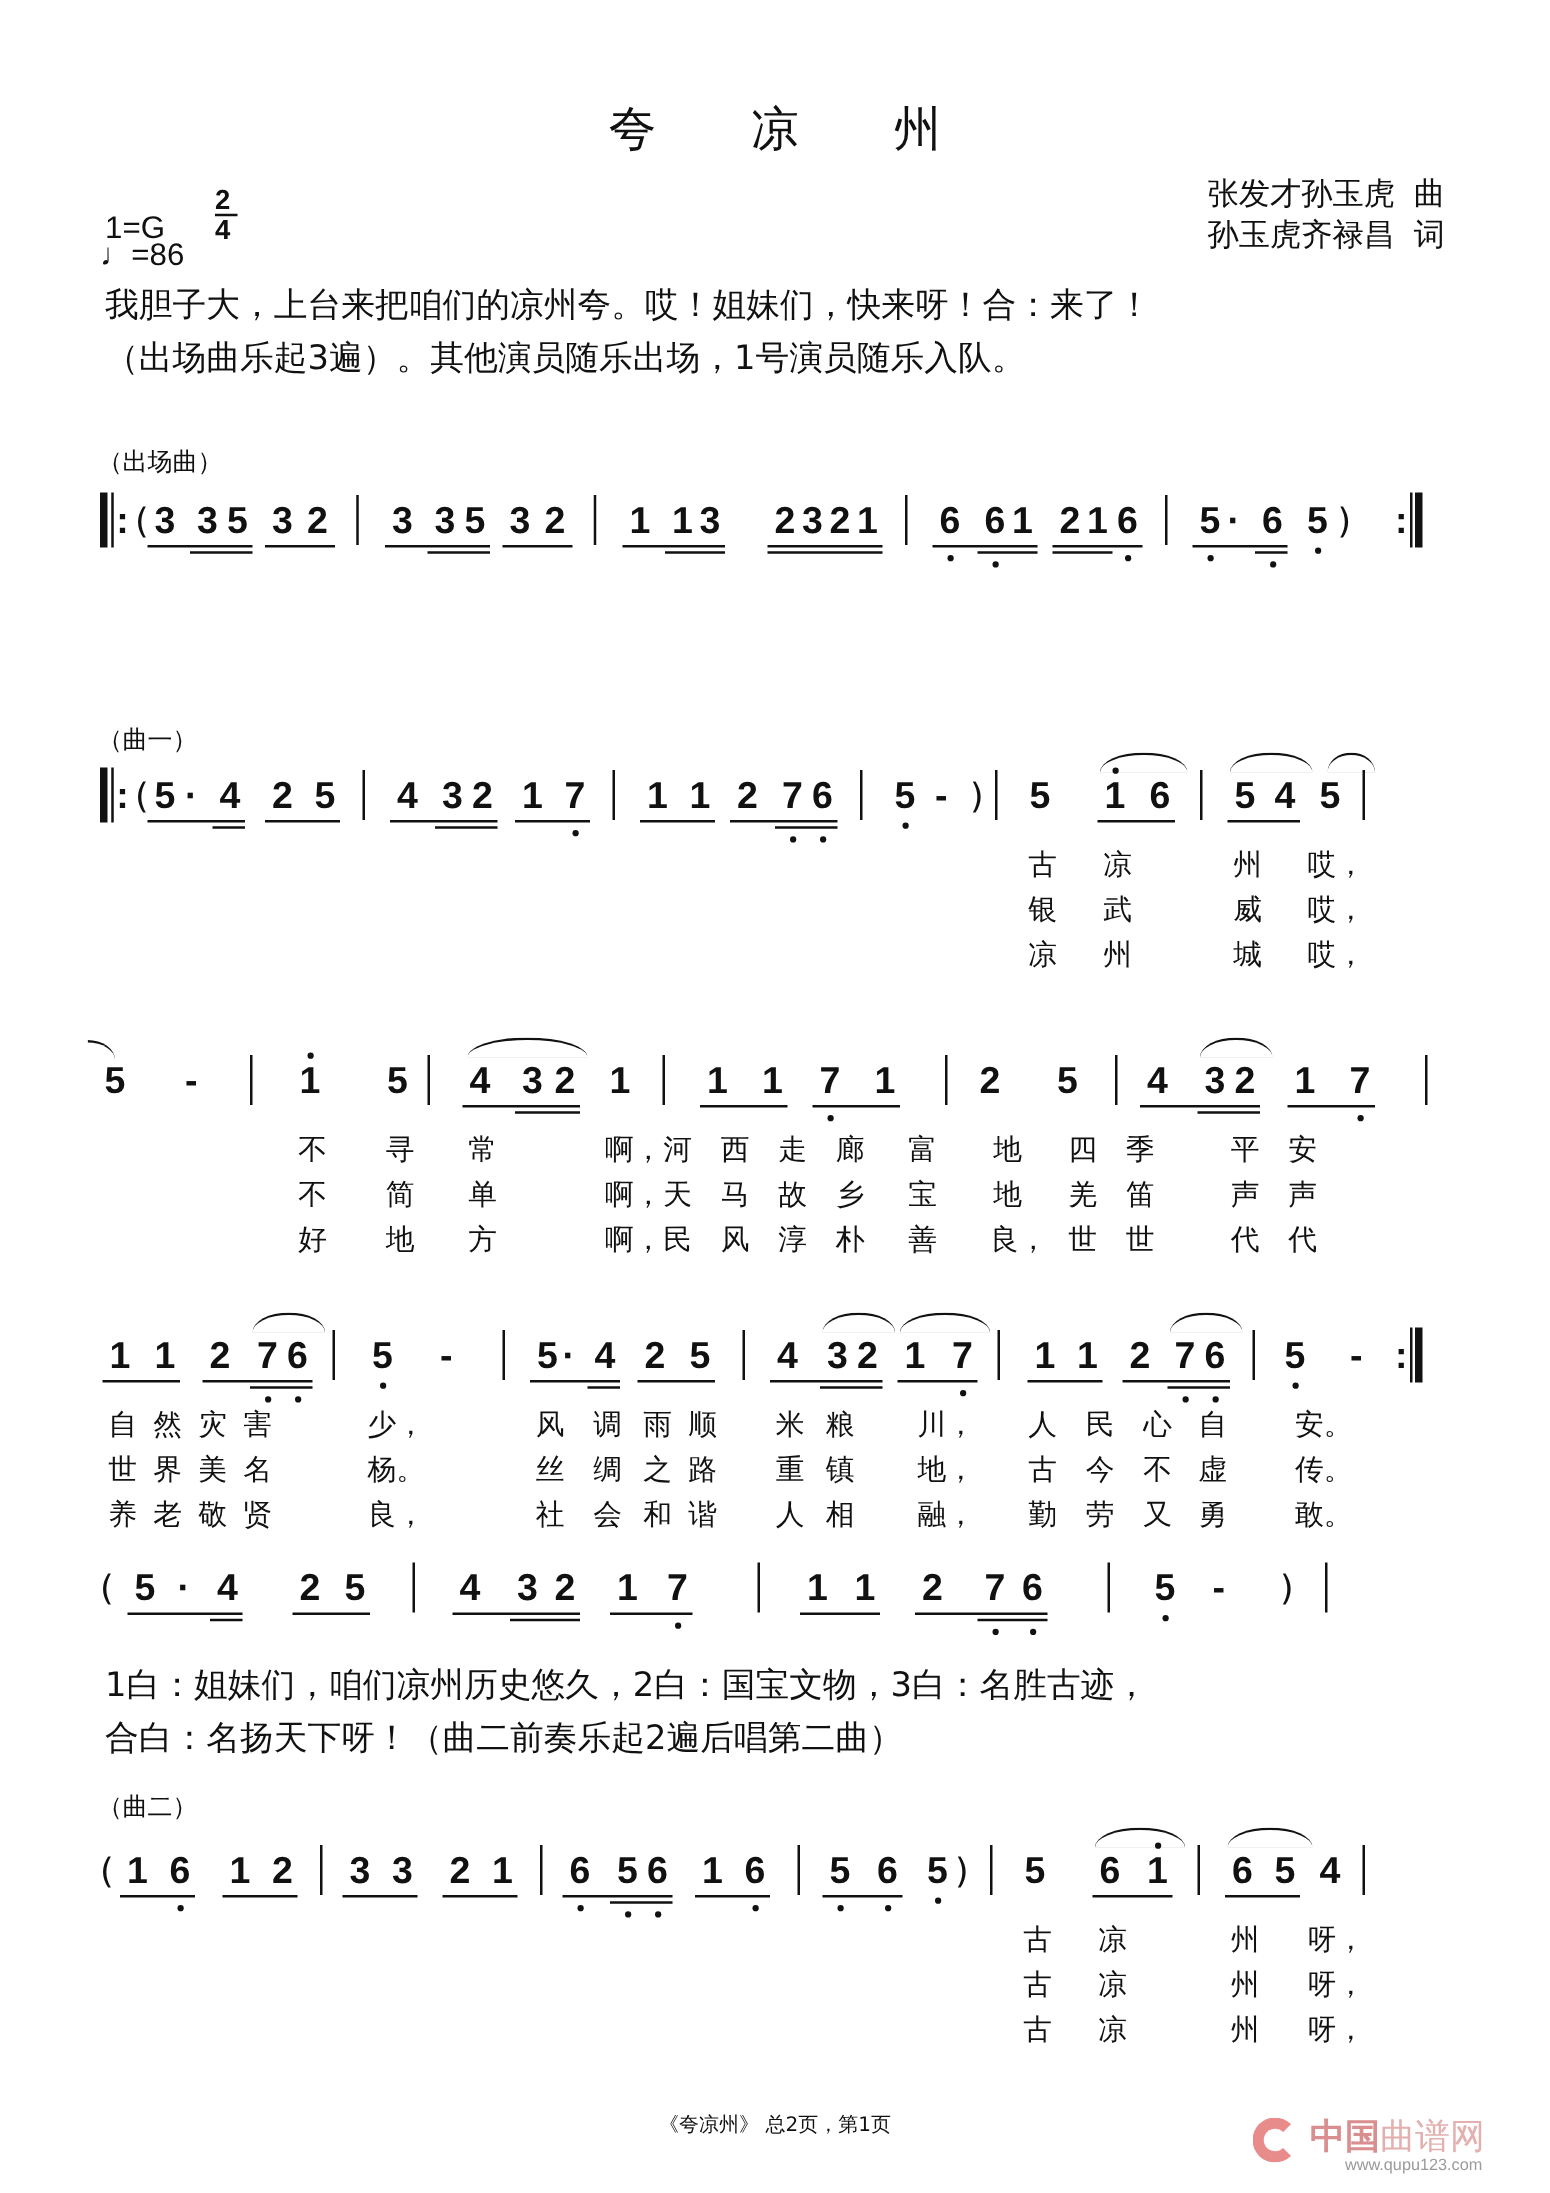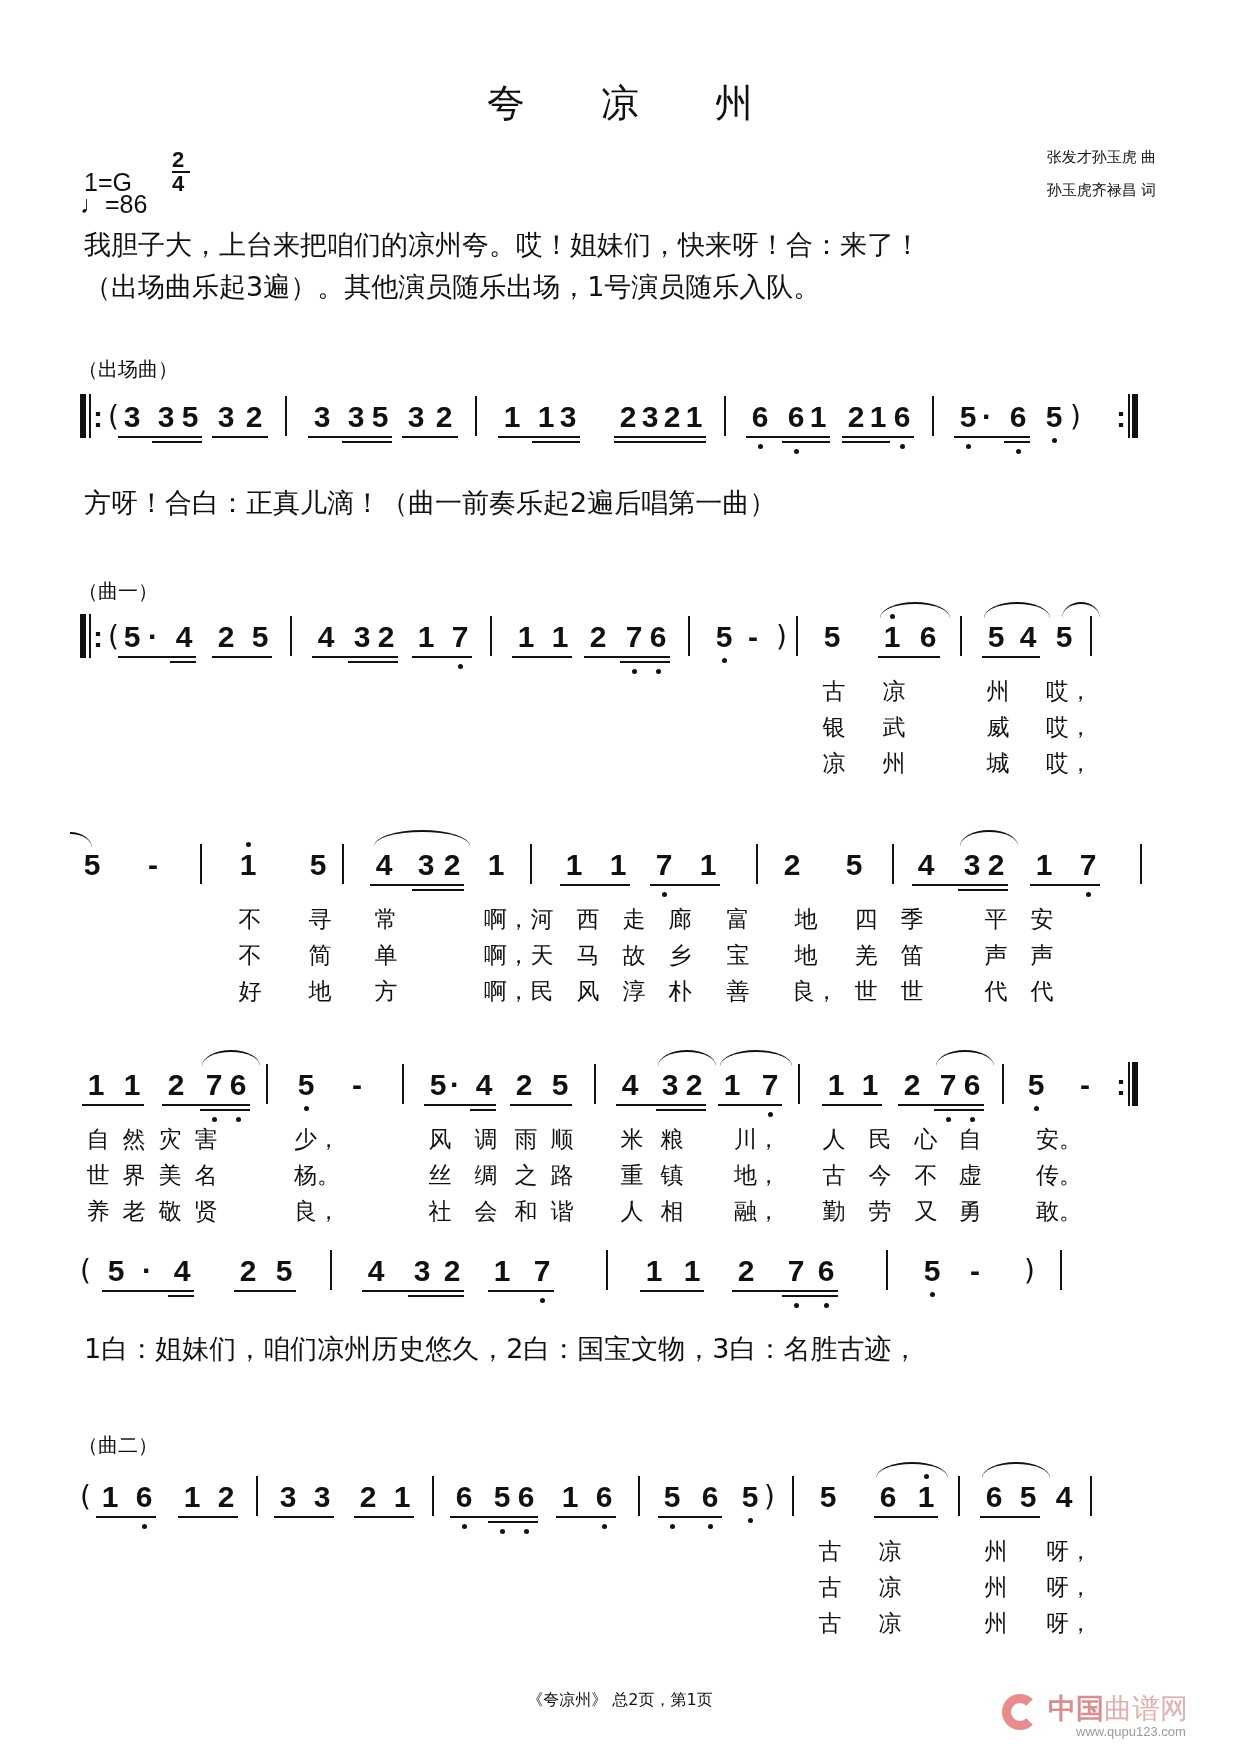--- a/index.html
+++ b/index.html
@@ -6,22 +6,22 @@
   body { width:1240px; height:1754px; position:relative; overflow:hidden; color:#111;
          font-family:"DejaVu Sans","Liberation Sans",sans-serif; }
   .abs { position:absolute; }
   .title { left:0; width:1240px; top:78px; text-align:center; font-size:38px; letter-spacing:0; }
   .title span { display:inline-block; margin:0 38px; }
   .key { left:84px; top:168px; font-size:25px; font-family:"Liberation Sans",sans-serif; }
   .timesig { left:172px; top:150px; font-size:22px; font-weight:bold; line-height:20px; text-align:left;
              font-family:"Liberation Sans",sans-serif; }
   .timesig .bar { display:block; width:18px; height:2px; background:#111; margin:1px 0; }
   .tempo { left:80px; top:190px; font-size:25px; font-family:"Liberation Sans",sans-serif; }
-  .credits { right:84px; top:140px; font-size:15px; line-height:33px; text-align:center;
-             font-family:Liberation Sans, sans-serif; }
+  .credits { right:84px; top:140px; font-size:25px; line-height:33px; text-align:center;
+             font-family:Liberation Mono, monospace; }
   .prose { left:84px; font-size:27px; line-height:42px; width:1080px; font-family:"DejaVu Sans",sans-serif; }
   .label { left:78px; font-size:20px; font-family:"DejaVu Sans",sans-serif; }
   .staff { left:80px; width:1090px; height:60px; }
   .note { position:absolute; font-family:"Liberation Sans",sans-serif; font-weight:bold; font-size:30px;
           width:24px; text-align:center; top:0; line-height:34px; }
   .dot-above::before { content:""; position:absolute; left:10px; top:-6px; width:5px; height:5px; border-radius:50%; background:#111; }
   .dot-below::after { content:""; position:absolute; left:10px; top:var(--dby,44px); width:5px; height:5px; border-radius:50%; background:#111; }
   .uline { position:absolute; height:2px; background:#111; }
   .barline { position:absolute; width:2px; background:#111; top:-4px; height:40px; }
   .rep-thick { position:absolute; width:6px; background:#111; top:-6px; height:44px; }
@@ -115,21 +115,20 @@
     <div class="uline" style="left: 874px; width: 76px; top: 36px;"></div>
     <div class="uline" style="left: 924px; width: 26px; top: 41px;"></div>
     <div class="note dot-below" style="left: 962px; --dby: 38px;">5</div>
     <div class="paren" style="left: 990px;">)</div>
     <div class="sym" style="left: 1036px;">:</div>
     <div class="rep-thin" style="left: 1048px;"></div>
     <div class="rep-thick" style="left: 1052px;"></div>
   </div>
 
 <div class="abs prose" style="top:482px;">
-  <div>方呀！合白：正真儿滴！（曲一前奏乐起2遍后唱第一曲）</div>
 </div>
 
 <div class="abs label" style="top:578px;">（曲一）</div>
 <div class="abs staff" id="staff-1" style="top: 620px;">
     <div class="rep-thick" style="left: 0px;"></div>
     <div class="rep-thin" style="left: 9px;"></div>
     <div class="sym" style="left: 13px;">:</div>
     <div class="paren" style="left: 28px;">(</div>
     <div class="note" style="left: 40px; --dby: 44px;">5</div>
     <div class="sym" style="left: 68px;">·</div>
@@ -398,20 +397,21 @@
     <div class="uline" style="left: 702px; width: 56px; top: 41px;"></div>
     <div class="barline" style="left: 806px;"></div>
     <div class="note dot-below" style="left: 840px; --dby: 38px;">5</div>
     <div class="sym" style="left: 890px;">-</div>
     <div class="paren" style="left: 944px;">)</div>
     <div class="barline" style="left: 980px;"></div>
   </div>
 
 <div class="abs prose" style="top:1328px;">
   <div>1白：姐妹们，咱们凉州历史悠久，2白：国宝文物，3白：名胜古迹，</div>
+  <div>合白：名扬天下呀！（曲二前奏乐起2遍后唱第二曲）</div>
 </div>
 
 <div class="abs label" style="top:1432px;">（曲二）</div>
 <div class="abs staff" id="staff-5" style="top: 1480px;">
     <div class="paren" style="left: 0px;">(</div>
     <div class="note" style="left: 18px; --dby: 44px;">1</div>
     <div class="note dot-below" style="left: 52px; --dby: 44px;">6</div>
     <div class="uline" style="left: 16px; width: 60px; top: 36px;"></div>
     <div class="note" style="left: 100px; --dby: 44px;">1</div>
     <div class="note" style="left: 134px; --dby: 44px;">2</div>

